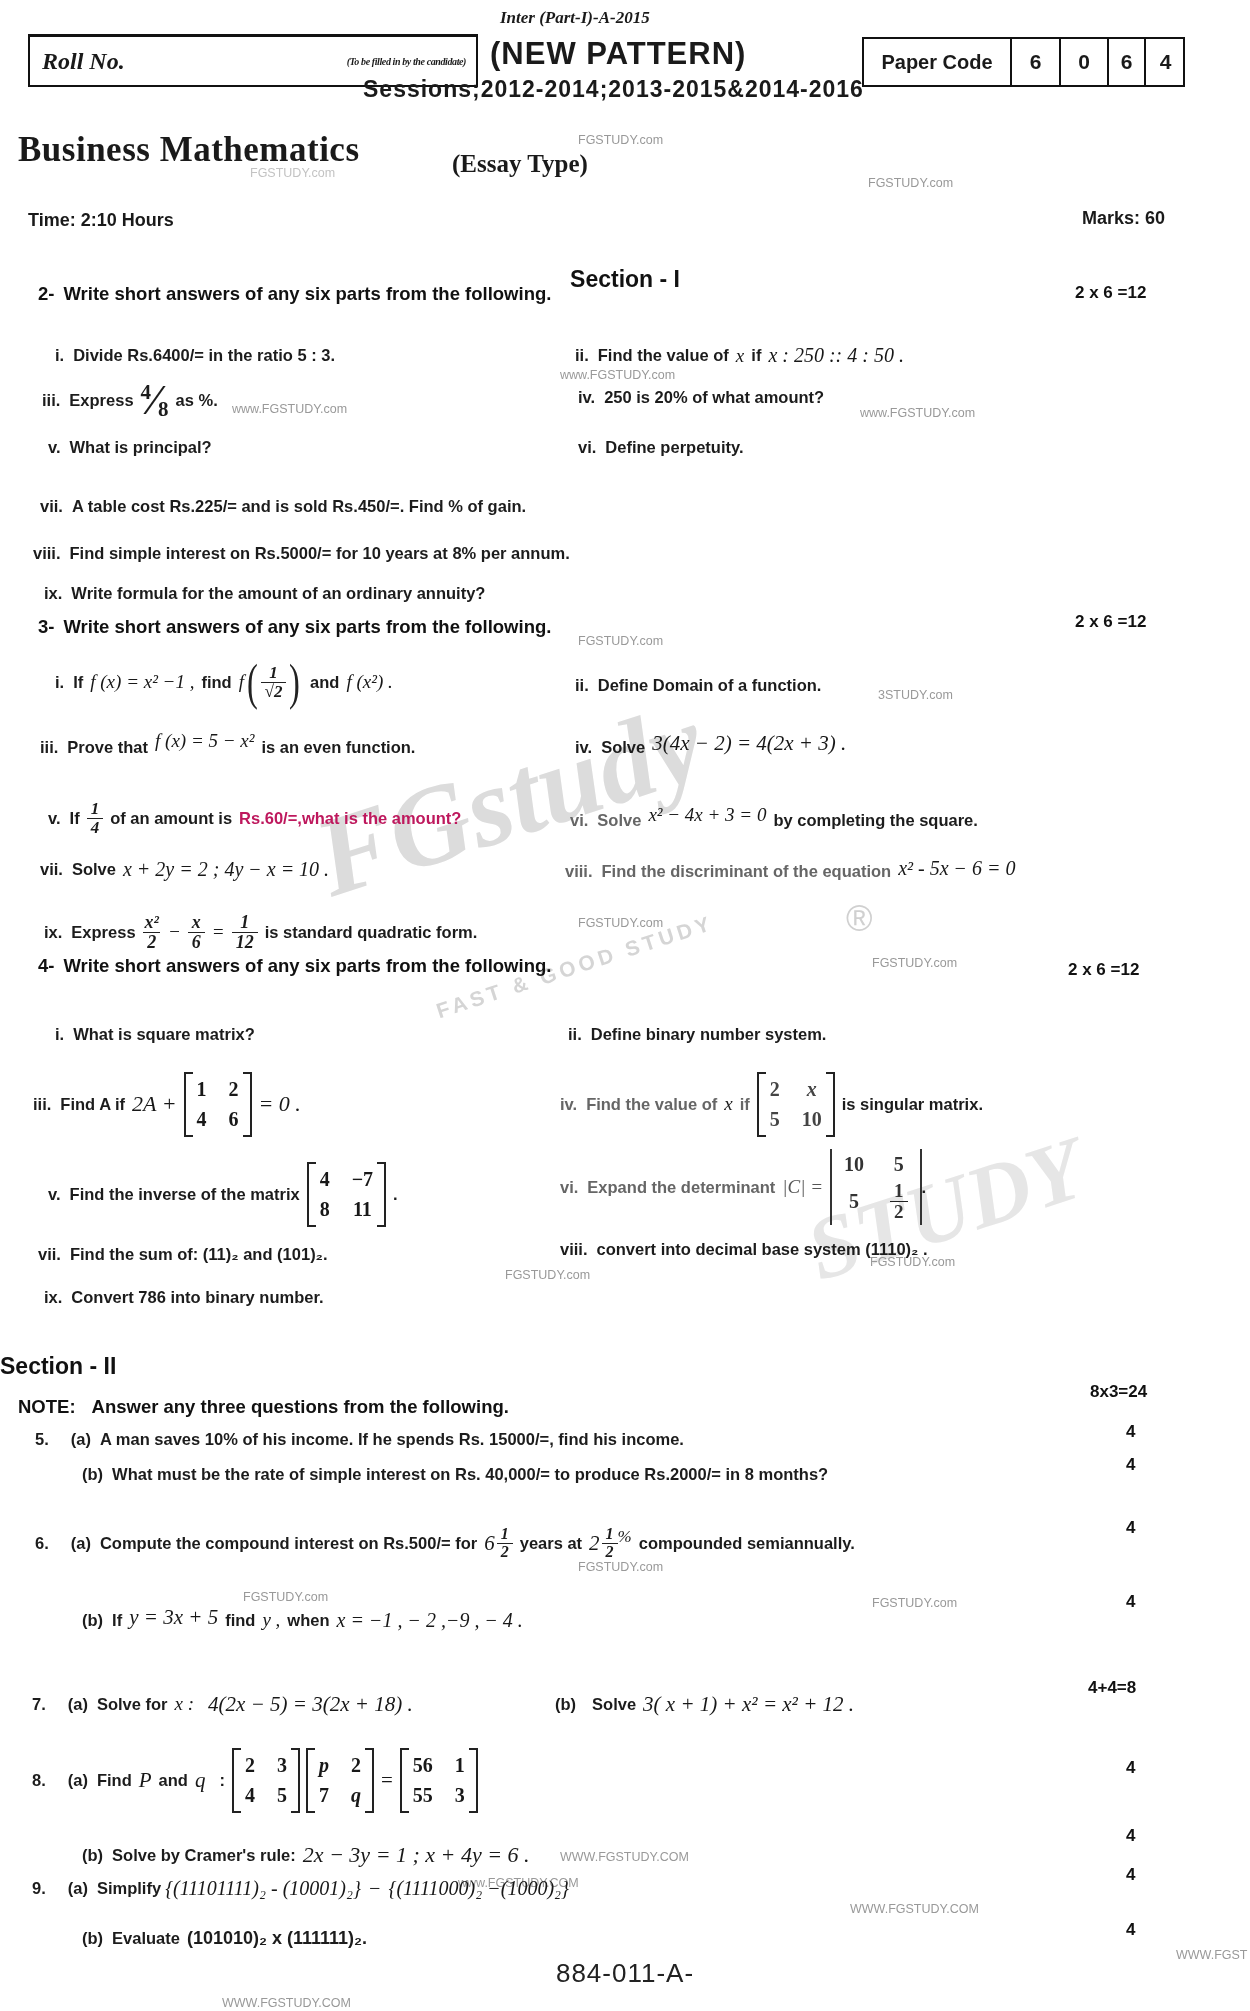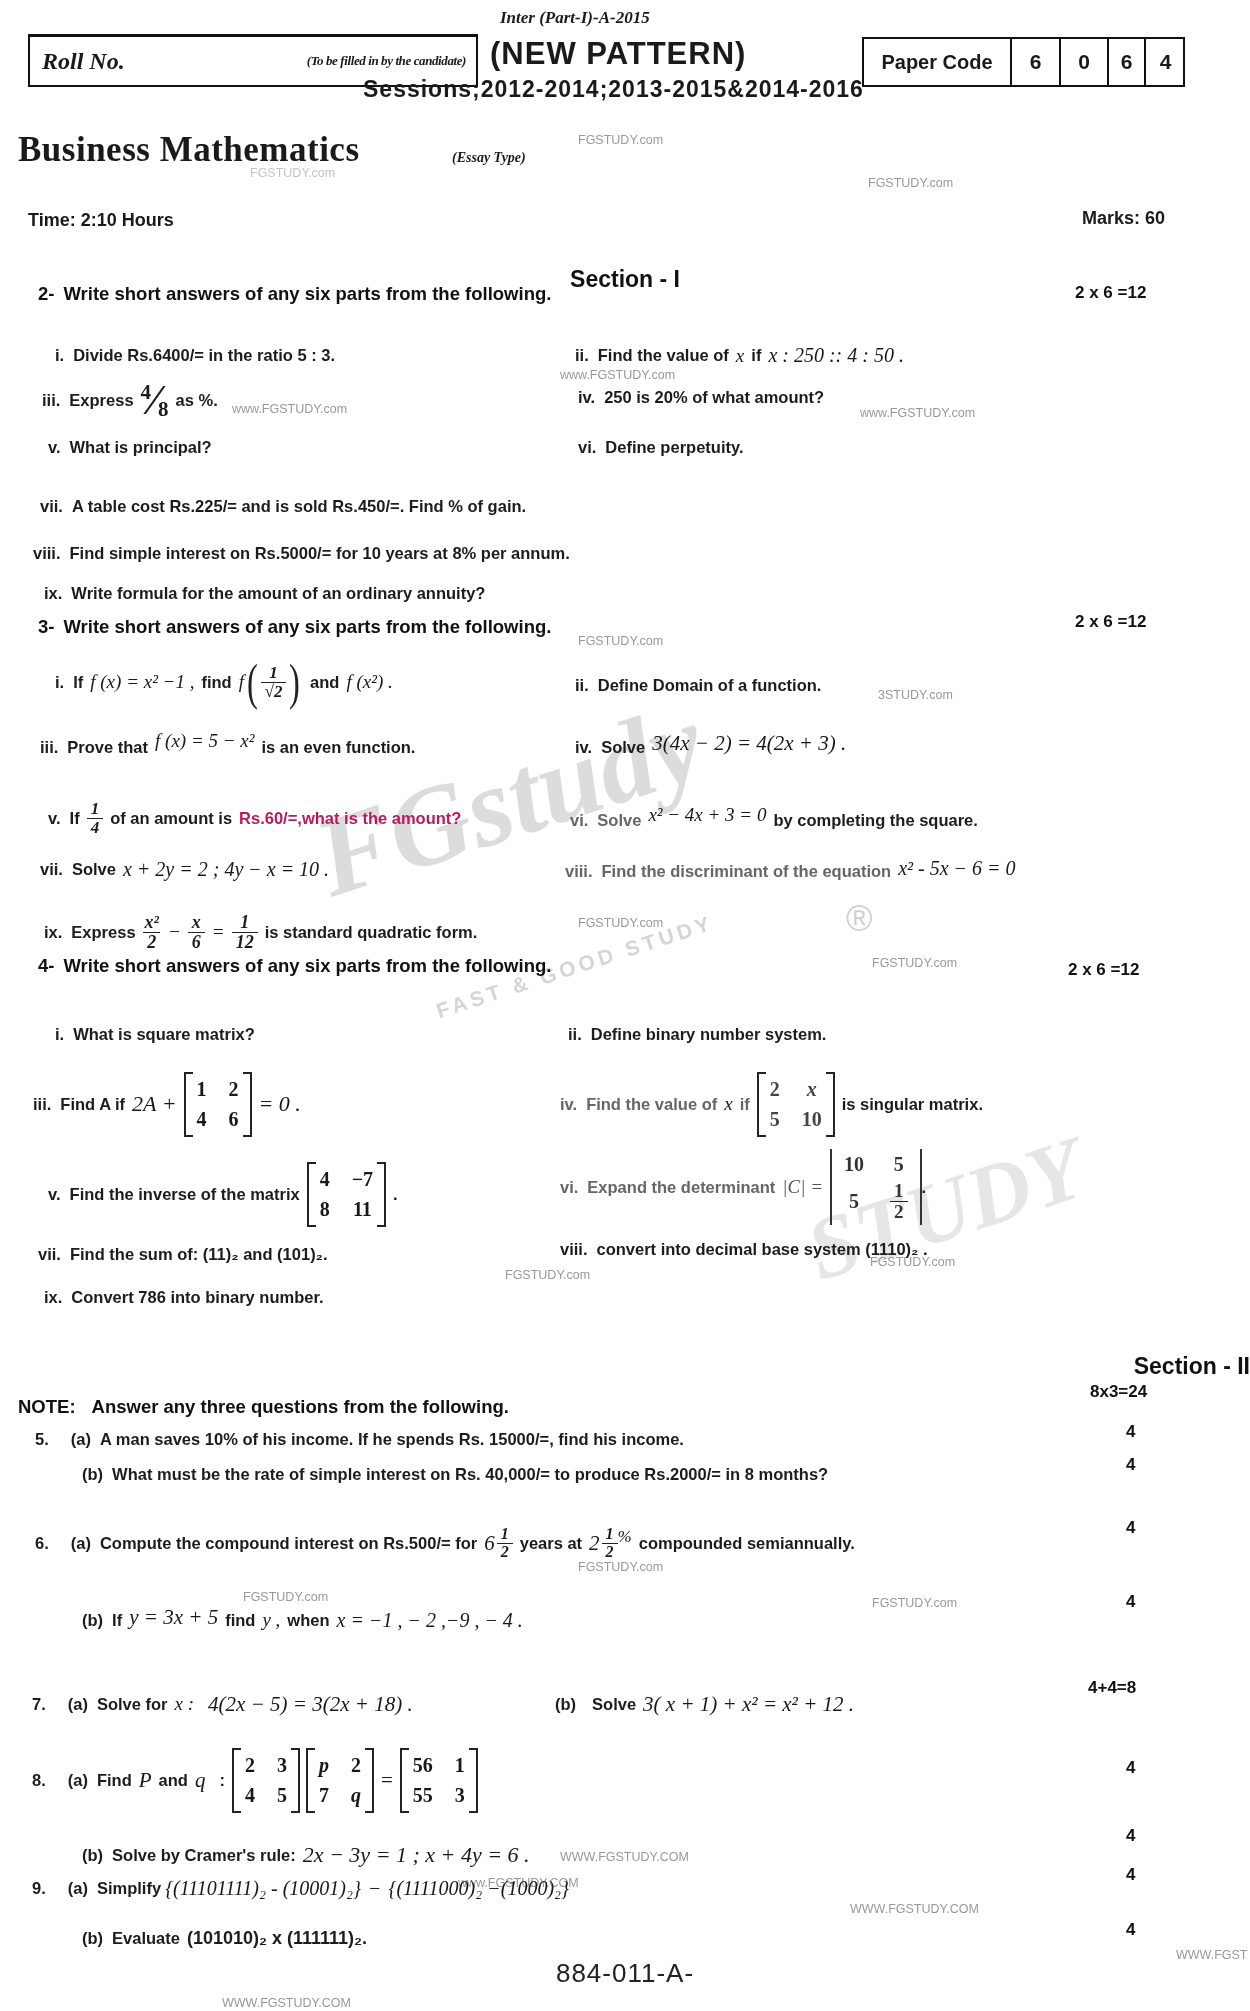--- a/index.html
+++ b/index.html
@@ -18,29 +18,29 @@
   .wm{color:#999;font-size:12.5px;font-weight:normal;}
   .wmlight{color:#c3c3c3;}
   .fade{color:#666;}
   .fade2{color:#be185d;}
   
   .examref{font-family:"Liberation Serif","DejaVu Serif",serif;font-style:italic;font-weight:bold;font-size:17px;}
   .rollbox{border:2.5px solid #111;border-top-width:3.5px;display:flex;align-items:center;
            justify-content:space-between;padding:0 10px 0 12px;box-sizing:border-box;}
   .rolllabel{font-family:"Liberation Serif","DejaVu Serif",serif;font-style:italic;font-weight:bold;font-size:24px;}
   .rollnote{font-family:"Liberation Serif","DejaVu Serif",serif;font-style:italic;font-weight:bold;
-            font-size:13px;letter-spacing:-0.4px;}
+            font-size:10px;letter-spacing:-0.4px;}
   .pattern{font-size:31px;font-weight:bold;letter-spacing:1px;}
   .pcbox{display:grid;grid-template-columns:146px 49px 48px 37px 41px;height:50px;border:2px solid #111;box-sizing:border-box;}
   .pccell{display:flex;align-items:center;justify-content:center;border-left:2px solid #111;
           font-size:21px;font-weight:bold;}
   .pccell:first-child{border-left:none;font-size:20px;}
   .sessions{font-size:23px;font-weight:bold;letter-spacing:1px;}
   .subject{font-family:"Liberation Serif","DejaVu Serif",serif;font-weight:bold;font-size:35px;letter-spacing:0.5px;}
-  .essay{font-family:"Liberation Serif","DejaVu Serif",serif;font-size:14px;font-weight:bold;font-style:italic;}
+  .essay{font-family:"Liberation Serif","DejaVu Serif",serif;font-size:25px;font-weight:bold;}
   .tm{font-size:18px;font-weight:bold;}
   
   .vf{display:inline-flex;flex-direction:column;align-items:center;line-height:1.05;
       font-family:"Liberation Serif","DejaVu Serif",serif;font-style:italic;font-size:17px;vertical-align:middle;}
   .vf .d{border-top:1.8px solid #222;padding:0 4px;}
   .vf .n{padding:0 2px;}
   .slf{display:inline-flex;align-items:center;font-family:"Liberation Serif","DejaVu Serif",serif;}
   .sln{font-size:21px;font-weight:bold;transform:translateY(-8px);}
   .slb{font-size:42px;line-height:0.8;}
   .sld{font-size:21px;font-weight:bold;transform:translateY(9px);}
@@ -329,21 +329,21 @@
     <span class="lbl">viii.</span>
     <span>convert into decimal base system (1110)₂ .</span>
   </div>
   <div class="abs z1 wm" style="left:505px;top:1268px;">FGSTUDY.com</div>
   <div class="abs z1 wm" style="left:870px;top:1255px;">FGSTUDY.com</div>
   <div class="abs z1 row qt" style="left:44px;top:1288px;">
     <span class="lbl">ix.</span>
     <span>Convert 786 into binary number.</span>
   </div>
 
-  <div class="abs z1 sect" style="left:0;top:1335px;width:1250px;text-align:right;">Section - II</div>
+  <div class="abs z1 sect" style="left:0;top:1335px;width:1250px;text-align:left;">Section - II</div>
 
   <div class="abs z1 row head" style="left:18px;top:1396px;">
     <span class="lbl" style="margin-right:16px;">NOTE:</span>
     <span>Answer any three questions from the following.</span>
   </div>
   <div class="abs z1 marks" style="left:1090px;top:1382px;">8x3=24</div>
 
   <div class="abs z1 row qt" style="left:35px;top:1430px;">
     <span class="lbl" style="margin-right:22px;">5.</span>
     <span class="lbl">(a)</span>

